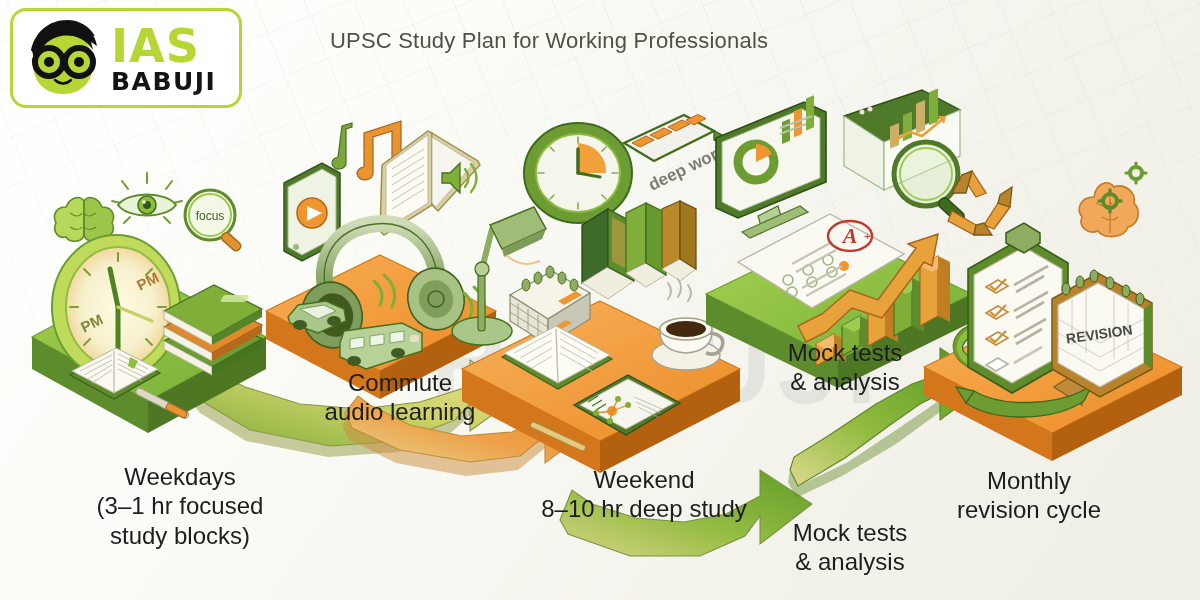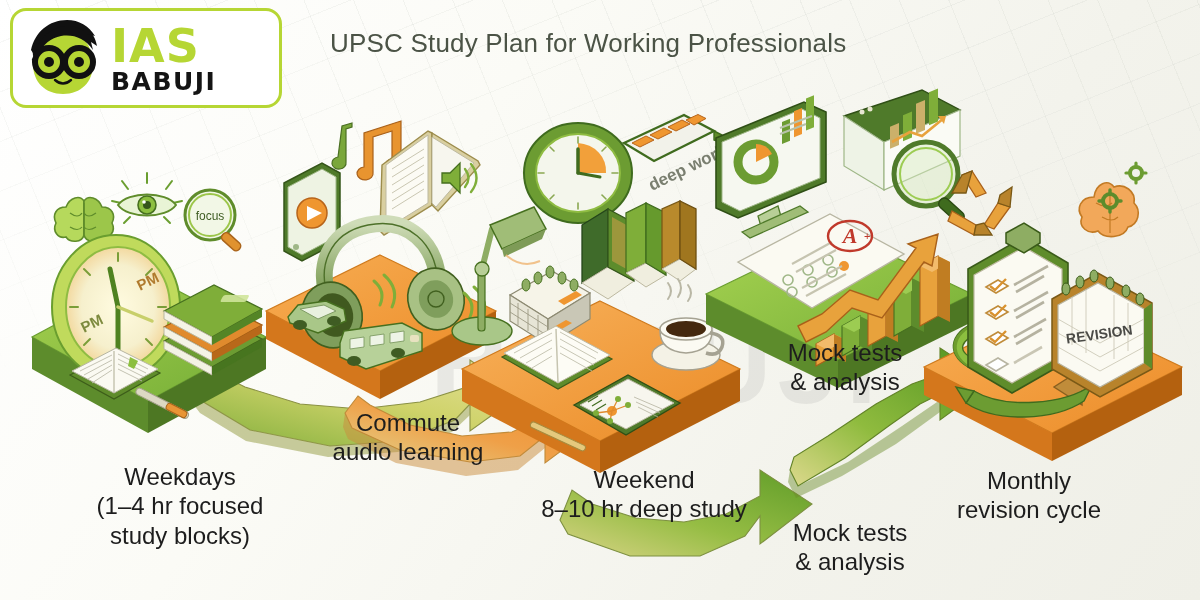--- a/index.html
+++ b/index.html
@@ -19,33 +19,33 @@
       repeating-linear-gradient(68deg, rgba(150,160,150,.10) 0 1px, transparent 1px 46px),
       repeating-linear-gradient(-22deg, rgba(150,160,150,.085) 0 1px, transparent 1px 46px);
     -webkit-mask-image:linear-gradient(to bottom, rgba(0,0,0,.95) 0%, rgba(0,0,0,.55) 38%, rgba(0,0,0,0) 62%);
             mask-image:linear-gradient(to bottom, rgba(0,0,0,.95) 0%, rgba(0,0,0,.55) 38%, rgba(0,0,0,0) 62%);
   }
   .watermark{position:absolute;left:430px;top:300px;width:560px;height:150px;
     font-size:112px;font-weight:bold;letter-spacing:6px;color:rgba(120,125,120,.13);
     font-family:"Liberation Sans",sans-serif;pointer-events:none;white-space:nowrap;}
 
   
-  .logo-box{position:absolute;left:10px;top:8px;width:272px;height:100px;
+  .logo-box{position:absolute;left:10px;top:8px;width:232px;height:100px;
     background:#ffffff;border:3px solid #b6d634;border-radius:16px;
     display:flex;align-items:center;gap:6px;padding:0 8px;box-sizing:border-box;}
   .logo-face{width:84px;height:84px;flex:0 0 84px;position:relative;}
   .logo-text{display:flex;flex-direction:column;justify-content:center;line-height:1;}
   .logo-ias{font-size:46px;font-weight:bold;color:#b6d634;letter-spacing:1px;
      font-family:"DejaVu Sans",sans-serif;}
   .logo-babuji{font-size:25px;font-weight:bold;color:#141414;letter-spacing:1.5px;
      font-family:"DejaVu Sans",sans-serif;}
 
   
   .title{position:absolute;left:330px;top:28px;width:620px;
-    font-size:26px;color:#4b5346;font-weight:normal;letter-spacing:.2px;}
+    font-size:22px;color:#4b5346;font-weight:normal;letter-spacing:.2px;}
 
   
   .caption{position:absolute;color:#1d1d1d;font-size:24px;line-height:1.22;
     text-align:center;white-space:pre-line;}
 
   
   svg{display:block;overflow:visible;}
 </style>
 </head>
 <body>
@@ -206,21 +206,21 @@
         <path d="M62,16 l8,4 l-4,8 l-6,-3 Z" fill="#8cbf3f"></path>
       </g>
 
       <g transform="translate(118,222)">
         <rect x="0" y="0" width="58" height="7" rx="3.5" transform="rotate(27)" fill="#ddd9c4" stroke="#a5a18c" stroke-width="1"></rect>
         <rect x="34" y="0" width="22" height="7" rx="3" transform="rotate(27)" fill="#e99536" stroke="#a96418" stroke-width="1"></rect>
       </g>
     </svg>
 
     <div class="caption" style="left:60px;top:462px;width:240px;">Weekdays
-(1–4 hr focused
+(3–1 hr focused
 study blocks)</div>
   </div>
 
   <div>
     <svg width="280" height="300" style="position:absolute;left:260px;top:105px;">
       <defs>
         <linearGradient id="p2top" x1="0" y1="0" x2="1" y2="1">
           <stop offset="0%" stop-color="#f7ad53"></stop>
             <stop offset="100%" stop-color="#ec8c28"></stop>
         </linearGradient>
@@ -297,21 +297,21 @@
           <path d="M14,18 L28,16 L28,26 L14,28 Z"></path>
             <path d="M34,15 L48,13 L48,23 L34,25 Z"></path>
           <path d="M54,12 L68,10 L68,20 L54,22 Z"></path>
         </g>
         <rect x="74" y="14" width="9" height="7" rx="2" fill="#e8e2c0"></rect>
         <ellipse cx="18" cy="40" rx="7" ry="5" fill="#3f5c23"></ellipse>
           <ellipse cx="62" cy="32" rx="7" ry="5" fill="#3f5c23"></ellipse>
       </g>
     </svg>
 
-    <div class="caption" style="left:308px;top:368px;width:200px;margin-top:40px;">Commute
+    <div class="caption" style="left:300px;top:368px;width:200px;">Commute
 audio learning</div>
   </div>
 
   <div>
     <svg width="330" height="360" style="position:absolute;left:440px;top:105px;">
       <defs>
         <linearGradient id="p3top" x1="0" y1="0" x2="1" y2="1">
           <stop offset="0%" stop-color="#f8b25c"></stop>
             <stop offset="100%" stop-color="#eb8b26"></stop>
         </linearGradient>

